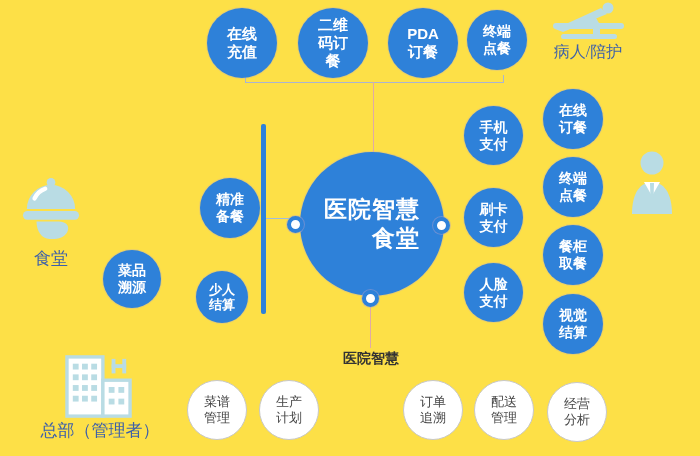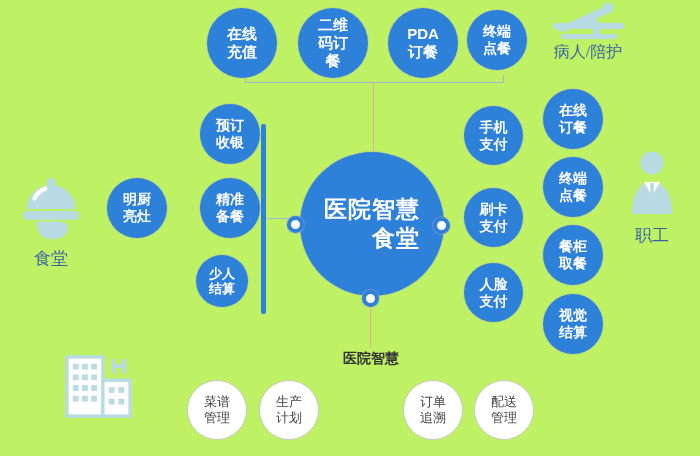--- a/index.html
+++ b/index.html
@@ -3,21 +3,21 @@
 <meta charset="utf-8">
 <style>
   :root{
     --node-blue:#2e81d9; --icon-blue:#b9dce4; --label-blue:#3c5faa;
     --bracket:#aab4d2; --connector-pink:#e1aaa5; --bar-blue:#2e81d9;
     --tick-blue:#9fbce0; --white-node-border:#c8c8c8; --white-node-text:#464646;
     --system-label-color:#333333;
   }
   html,body{margin:0;padding:0;background:#fff;}
   #stage{
-    position:relative;width:700px;height:456px;background:#bef264;overflow:hidden;
+    position:relative;width:700px;height:456px;background:#fde047;overflow:hidden;
     font-family:"Liberation Sans",sans-serif;
   }
   .bnode{
     position:absolute;border-radius:50%;background:var(--node-blue);color:#fff;
     display:flex;align-items:center;justify-content:center;text-align:center;
     white-space:pre-line;font-weight:bold;line-height:1.18;
     box-shadow:0 0 0 1px rgba(178,160,208,.28);
   }
   .center{ text-align:right;letter-spacing:1px;line-height:1.25; }
   .wnode{
@@ -61,27 +61,25 @@
   <div class="bnode" style="left:207px;top:8px;width:70px;height:70px;font-size:15px">在线
 充值</div>
   <div class="bnode" style="left:298px;top:8px;width:70px;height:70px;font-size:15px">二维
 码订
 餐</div>
   <div class="bnode" style="left:388px;top:8px;width:70px;height:70px;font-size:15px">PDA
 订餐</div>
   <div class="bnode" style="left:467px;top:10px;width:60px;height:60px;font-size:14px">终端
 点餐</div>
 
-  <div class="bnode" style="left:200px;top:104px;width:60px;height:60px;font-size:14px">预订
-收银</div>
-  <div class="bnode" style="left:107px;top:178px;width:60px;height:60px;font-size:14px">明厨
-亮灶</div>
   <div class="bnode" style="left:200px;top:178px;width:60px;height:60px;font-size:14px">精准
 备餐</div>
-  <div class="bnode" style="left:196px;top:255px;width:52px;height:52px;font-size:13px">少人
+  <div class="bnode" style="left:103px;top:250px;width:58px;height:58px;font-size:14px">菜品
+溯源</div>
+  <div class="bnode" style="left:196px;top:271px;width:52px;height:52px;font-size:13px">少人
 结算</div>
 
   <div class="bnode" style="left:464px;top:106px;width:59px;height:59px;font-size:14px">手机
 支付</div>
   <div class="bnode" style="left:464px;top:188px;width:59px;height:59px;font-size:14px">刷卡
 支付</div>
   <div class="bnode" style="left:464px;top:263px;width:59px;height:59px;font-size:14px">人脸
 支付</div>
 
   <div class="bnode" style="left:543px;top:89px;width:60px;height:60px;font-size:14px">在线
@@ -101,20 +99,22 @@
 
   <div class="syslabel" style="left:328px;top:350px;width:86px;font-size:14px">医院智慧</div>
   <div class="wnode" style="left:187px;top:380px;width:58px;height:58px;font-size:13px">菜谱
 管理</div>
   <div class="wnode" style="left:259px;top:380px;width:58px;height:58px;font-size:13px">生产
 计划</div>
   <div class="wnode" style="left:403px;top:380px;width:58px;height:58px;font-size:13px">订单
 追溯</div>
   <div class="wnode" style="left:474px;top:380px;width:58px;height:58px;font-size:13px">配送
 管理</div>
+  <div class="wnode" style="left:547px;top:382px;width:58px;height:58px;font-size:13px">经营
+分析</div>
 
   <svg class="icon" style="left:550px;top:1px" width="78" height="40" viewBox="0 0 76 40">
     <circle cx="57" cy="7" r="5.5" fill="currentColor"></circle>
     <polygon points="4,28 50,7 56,13 12,31" fill="currentColor"></polygon>
     <path d="M32,21 q6,-8 13,-4 l3,5 -15,4 z" fill="currentColor"></path>
     <rect x="2" y="22" width="71" height="6" rx="3" fill="currentColor"></rect>
     <rect x="42" y="28" width="7" height="5" fill="currentColor"></rect>
     <rect x="10" y="33" width="56" height="5" rx="2.5" fill="currentColor"></rect>
   </svg>
   <div class="ilabel" style="left:538px;top:42px;width:100px;font-size:16px">病人/陪护</div>
@@ -127,21 +127,20 @@
     <path d="M15,46 h23 c7,0 11,4 9.5,9 c-1.5,5.5 -7,9 -14,9 h-5 c-8,0 -13.5,-8 -13.5,-18 z" fill="currentColor"></path>
   </svg>
   <div class="ilabel" style="left:19px;top:247px;width:64px;font-size:17px">食堂</div>
 
   <svg class="icon" style="left:630px;top:150px" width="44" height="72" viewBox="0 0 44 72">
     <circle cx="22" cy="13" r="11.5" fill="currentColor"></circle>
     <path d="M2,64 c0,-22 9,-32 20,-32 c11,0 20,10 20,32 z" fill="currentColor"></path>
     <polygon points="14,32 22,46 30,32" fill="#fff"></polygon>
     <polygon points="20,33 24,33 23.5,50 20.5,50" fill="currentColor"></polygon>
   </svg>
-  <div class="ilabel" style="left:620px;top:224px;width:64px;font-size:17px">职工</div>
 
   <svg class="icon" style="left:63px;top:354px" width="72" height="66" viewBox="0 0 72 68">
     <rect x="3" y="3" width="37" height="61" fill="#fff" stroke="currentColor" stroke-width="3.5"></rect>
     <rect x="40" y="27" width="28" height="37" fill="#fff" stroke="currentColor" stroke-width="3.5"></rect>
     <rect x="49" y="5" width="4" height="15" fill="currentColor"></rect>
     <rect x="60" y="5" width="4" height="15" fill="currentColor"></rect>
     <rect x="49" y="10.5" width="15" height="4" fill="currentColor"></rect>
     <g fill="currentColor">
       <rect x="9" y="10" width="6" height="6"></rect>
         <rect x="18.5" y="10" width="6" height="6"></rect>
@@ -154,14 +153,15 @@
         <rect x="28" y="32" width="6" height="6"></rect>
       <rect x="9" y="43" width="6" height="6"></rect>
         <rect x="18.5" y="43" width="6" height="6"></rect>
         <rect x="28" y="43" width="6" height="6"></rect>
       <rect x="46" y="34" width="6" height="6"></rect>
         <rect x="56" y="34" width="6" height="6"></rect>
       <rect x="46" y="46" width="6" height="6"></rect>
         <rect x="56" y="46" width="6" height="6"></rect>
     </g>
   </svg>
+  <div class="ilabel" style="left:25px;top:419px;width:150px;font-size:17px">总部（管理者）</div>
 
 </div>
 
 </body></html>

